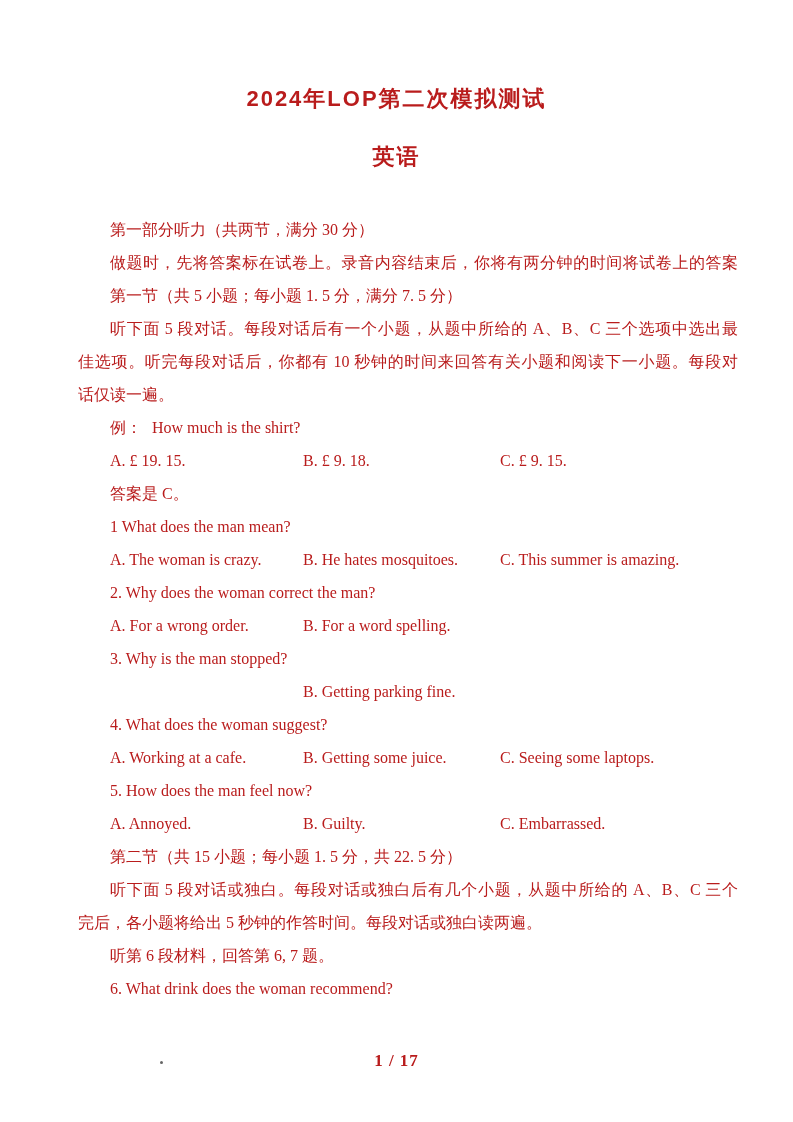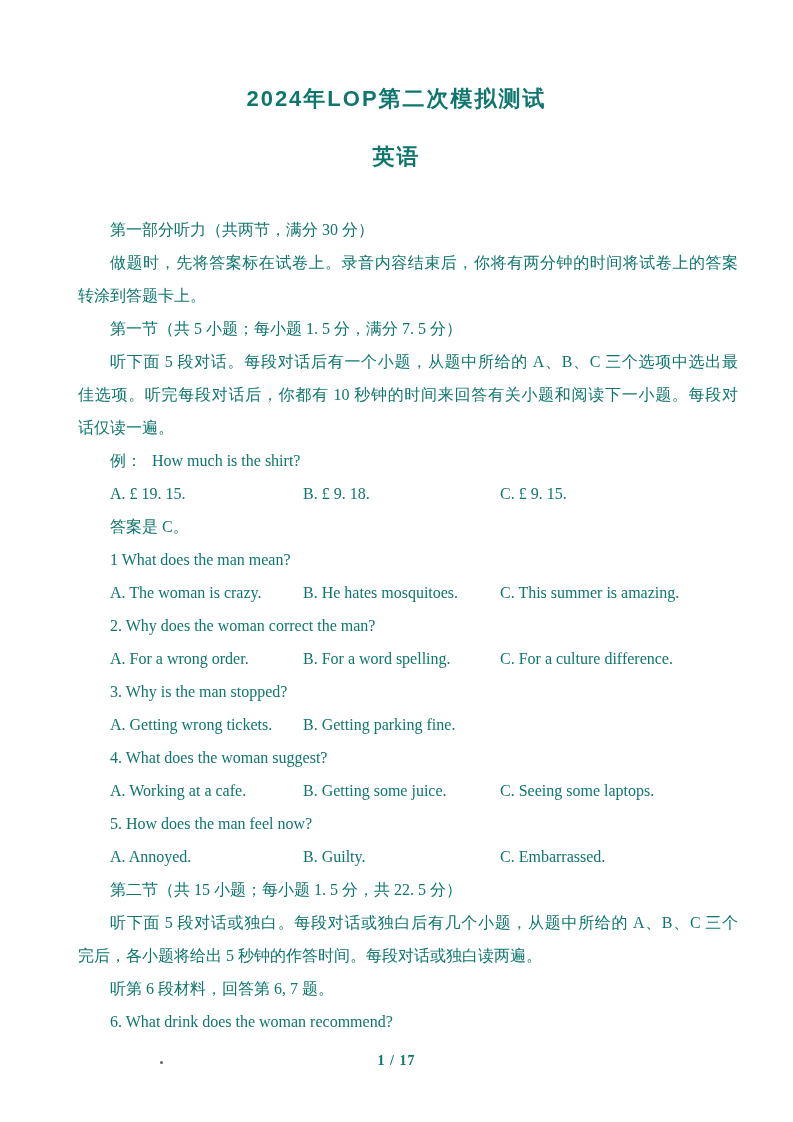--- a/index.html
+++ b/index.html
@@ -3,21 +3,21 @@
 <meta charset="utf-8">
 <style>
   * { box-sizing: border-box; }
   html, body { margin: 0; padding: 0; background: #ffffff; }
   .page {
     position: relative;
     width: 793px;
     height: 1122px;
     margin: 0 auto;
     background: #ffffff;
-    color: #0f766e;
+    color: #b91c1c;
     font-family: "Liberation Serif", "DejaVu Serif", serif;
     font-size: 16px;
     overflow: hidden;
   }
   .title {
     text-align: center;
     font-family: "Liberation Sans", "DejaVu Sans", sans-serif;
     font-weight: 600;
     font-size: 22px;
     line-height: 26px;
@@ -47,21 +47,21 @@
   .col-a { left: 32px; }
   .col-b { left: 225px; }
   .col-c { left: 422px; }
   .example-label { margin-right: 10px; }
   .footer {
     position: absolute;
     left: 0; right: 0;
     top: 1053px;
     text-align: center;
     font-weight: bold;
-    font-size: 14px;
+    font-size: 17px;
     line-height: 16px;
     letter-spacing: 1px;
   }
   .stray-dot {
     position: absolute;
     left: 160px;
     top: 1061px;
     width: 3px;
     height: 3px;
     border-radius: 50%;
@@ -73,21 +73,20 @@
 
 <div class="page">
 
   <div class="title t1">2024年LOP第二次模拟测试</div>
   <div class="title t2">英语</div>
 
   <div class="content">
 
     <div class="line indent">第一部分听力（共两节，满分 30 分）</div>
     <div class="line indent justify">做题时，先将答案标在试卷上。录音内容结束后，你将有两分钟的时间将试卷上的答案</div>
-    <div class="line">转涂到答题卡上。</div>
 
     <div class="line indent">第一节（共 5 小题；每小题 1. 5 分，满分 7. 5 分）</div>
     <div class="line indent justify">听下面 5 段对话。每段对话后有一个小题，从题中所给的 A、B、C 三个选项中选出最</div>
     <div class="line justify">佳选项。听完每段对话后，你都有 10 秒钟的时间来回答有关小题和阅读下一小题。每段对</div>
     <div class="line">话仅读一遍。</div>
 
     <div class="line indent">
       <span class="example-label">例：</span><span>How much is the shirt?</span>
     </div>
     <div class="line options-row">
@@ -101,26 +100,24 @@
     <div class="line options-row">
       <span class="col col-a">A. The woman is crazy.</span>
       <span class="col col-b">B. He hates mosquitoes.</span>
       <span class="col col-c">C. This summer is amazing.</span>
     </div>
 
     <div class="line indent">2. Why does the woman correct the man?</div>
     <div class="line options-row">
       <span class="col col-a">A. For a wrong order.</span>
       <span class="col col-b">B. For a word spelling.</span>
-      <span class="col col-c">C. For a culture difference.</span>
     </div>
 
     <div class="line indent">3. Why is the man stopped?</div>
     <div class="line options-row">
-      <span class="col col-a">A. Getting wrong tickets.</span>
       <span class="col col-b">B. Getting parking fine.</span>
     </div>
 
     <div class="line indent">4. What does the woman suggest?</div>
     <div class="line options-row">
       <span class="col col-a">A. Working at a cafe.</span>
       <span class="col col-c">C. Seeing some laptops.</span>
       <span class="col col-b">B. Getting some juice.</span>
     </div>
 

